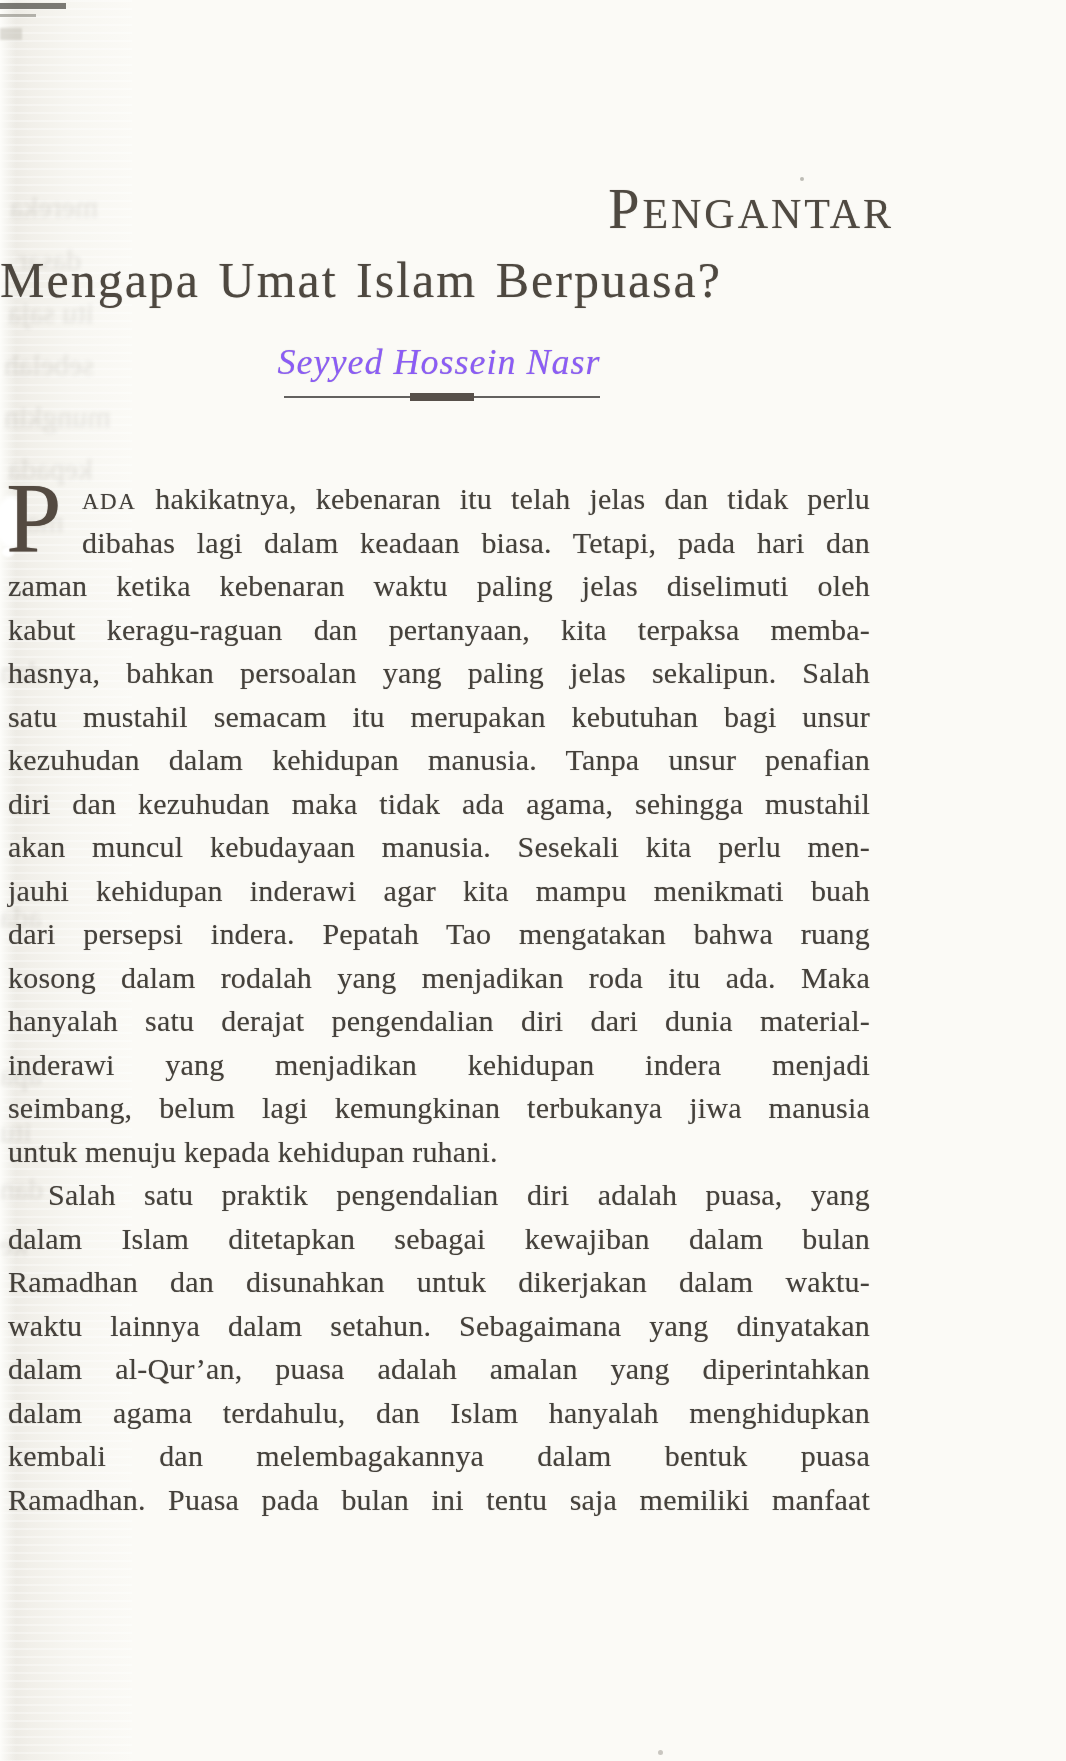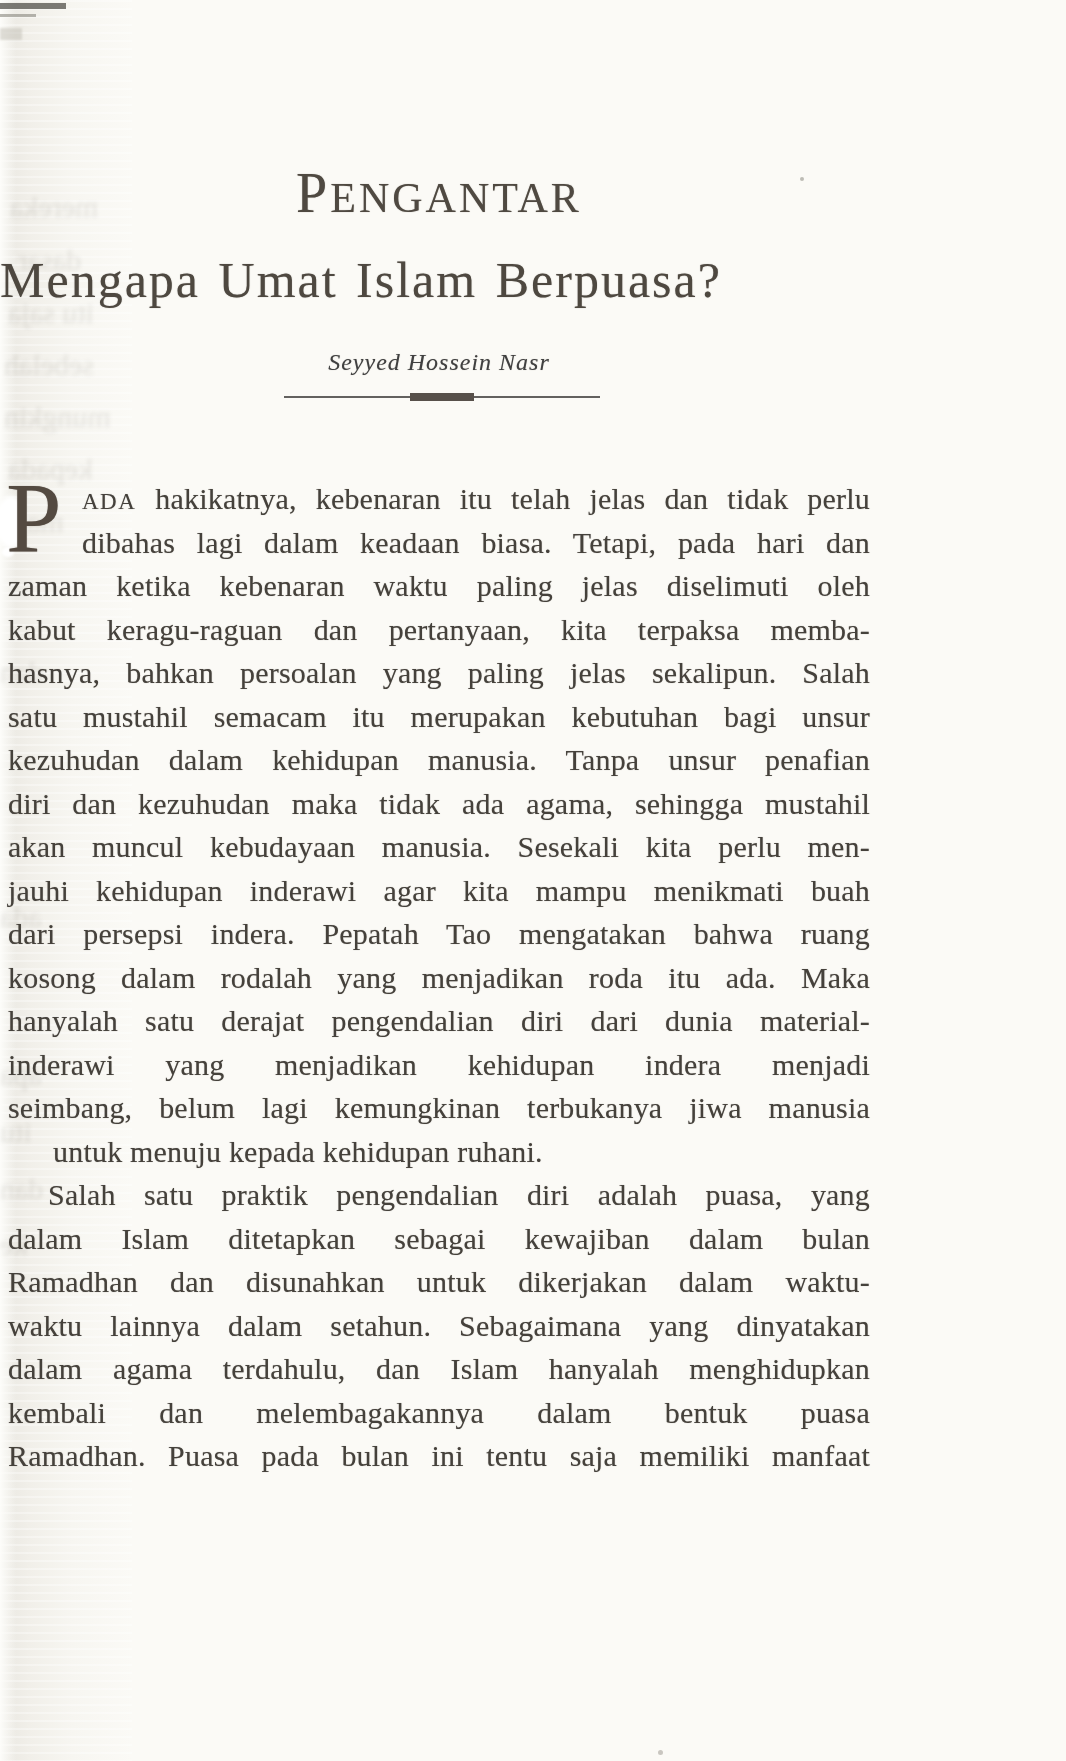--- a/index.html
+++ b/index.html
@@ -35,34 +35,35 @@
   .speck.a{left:800px;top:177px;width:4px;height:4px;opacity:.55;}
   .speck.b{left:658px;top:1750px;width:5px;height:5px;opacity:.45;}
   .bleed{position:absolute;left:0;top:0;width:140px;height:1500px;pointer-events:none;}
   .bleed .bword{
     position:absolute;transform:scaleX(-1);
     font-size:30px;color:#6f6a60;opacity:.16;filter:blur(2px);
     white-space:nowrap;
   }
   
   .kicker{
-    position:absolute;left:0;top:167px;width:878px;text-align:center;
+    position:absolute;left:0;top:183px;width:878px;text-align:right;
     color:#4f4941;letter-spacing:3px;line-height:52px;
     text-shadow:0 0 1px rgba(79,73,65,.5);
+    padding-left:16px;
   }
   .kicker .big{font-size:56px;}
   .kicker .rest{font-size:42px;}
   .subtitle{
     position:absolute;left:0;top:251px;width:878px;text-align:left;
     font-size:50px;line-height:58px;color:#4e4840;letter-spacing:2px;word-spacing:4px;
     text-shadow:0 0 1px rgba(78,72,64,.5);
   }
   .author{
     position:absolute;left:0;top:339px;width:878px;text-align:center;
-    font-style:italic;font-size:24px;line-height:46px;color:#404040;letter-spacing:1px;
+    font-style:italic;font-size:36px;line-height:46px;color:#8b5cf6;letter-spacing:1px;
     text-shadow:0 0 1px rgba(86,80,74,.4);
   }
   .rule{
     position:absolute;left:284px;top:396px;width:316px;height:2px;
     background:#63615f;
   }
   .rule .block{
     position:absolute;left:50%;top:-3px;width:64px;height:8px;margin-left:-32px;
     background:#57504a;
   }
@@ -76,21 +77,21 @@
   .line{
     height:43.5px;text-align:justify;text-align-last:justify;text-justify:inter-word;
     overflow:visible;white-space:nowrap0;
   }
   .dropcap{
     position:absolute;left:-2px;top:-9px;font-size:100px;line-height:1;
     color:#544a41;text-shadow:0 0 1px rgba(84,74,65,.5);
   }
   .para1 .firstline{padding-left:74px;}
   .para1 .lines .line:first-child{padding-left:74px;}
-  .para1 .lines .line:last-child{text-align-last:left;margin-left:45px;}
+  .para1 .lines .line:last-child{text-align-last:left;}
   .sc{font-size:23px;letter-spacing:1.5px;margin-top:32px;}
   .para2{}
   .para2 .line:first-child{text-indent:40px;}
 </style>
 </head>
 <body>
 
 <div class="page">
 
   <div class="scan-strip"></div>
@@ -152,20 +153,21 @@
           <div class="line">untuk menuju kepada kehidupan ruhani.</div>
         </div>
     </div>
 
     <div class="para para2">
       <div class="lines">
           <div class="line">Salah satu praktik pengendalian diri adalah puasa, yang</div>
           <div class="line">dalam Islam ditetapkan sebagai kewajiban dalam bulan</div>
           <div class="line">Ramadhan dan disunahkan untuk dikerjakan dalam waktu-</div>
           <div class="line">waktu lainnya dalam setahun. Sebagaimana yang dinyatakan</div>
+          <div class="line">dalam al-Qur’an, puasa adalah amalan yang diperintahkan</div>
           <div class="line">dalam agama terdahulu, dan Islam hanyalah menghidupkan</div>
           <div class="line">kembali dan melembagakannya dalam bentuk puasa</div>
           <div class="line">Ramadhan. Puasa pada bulan ini tentu saja memiliki manfaat</div>
         </div>
     </div>
 
   </div>
 </div>
 
 </body></html>

